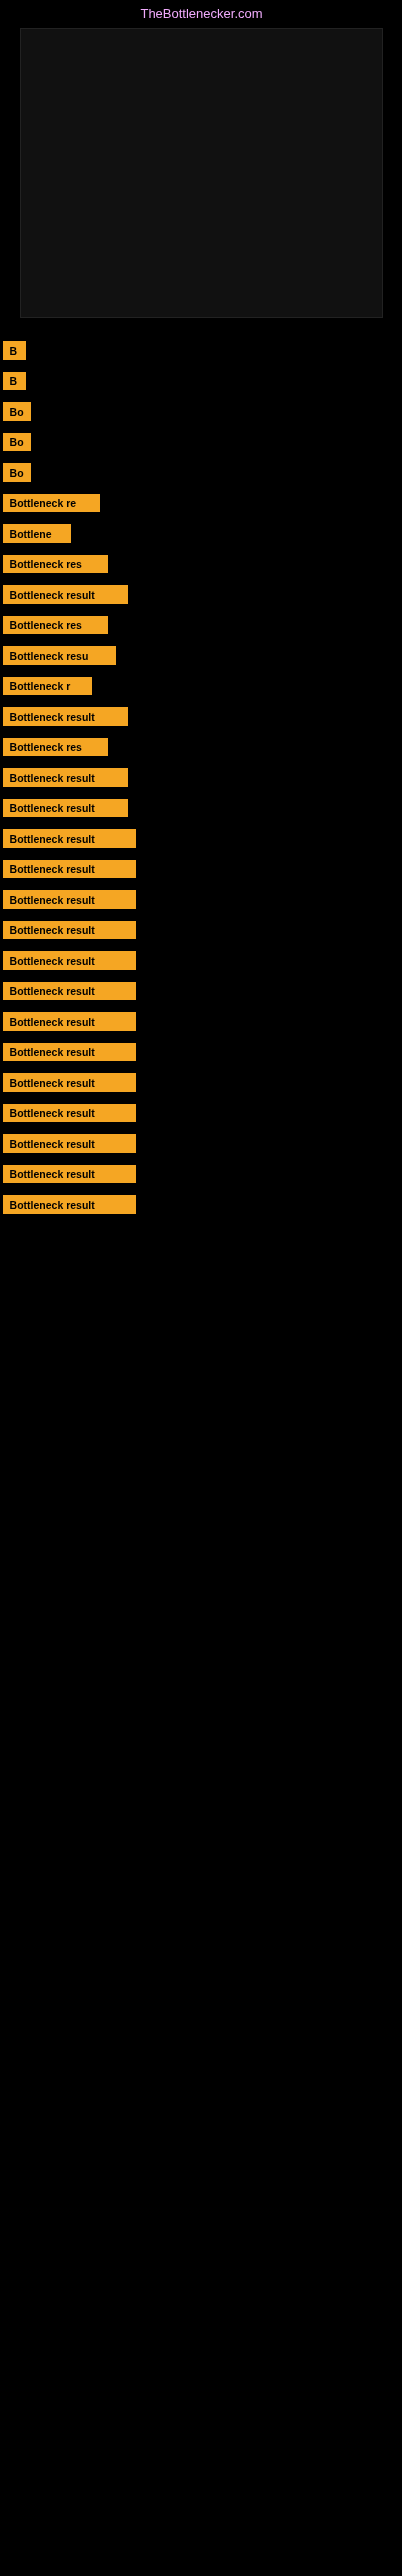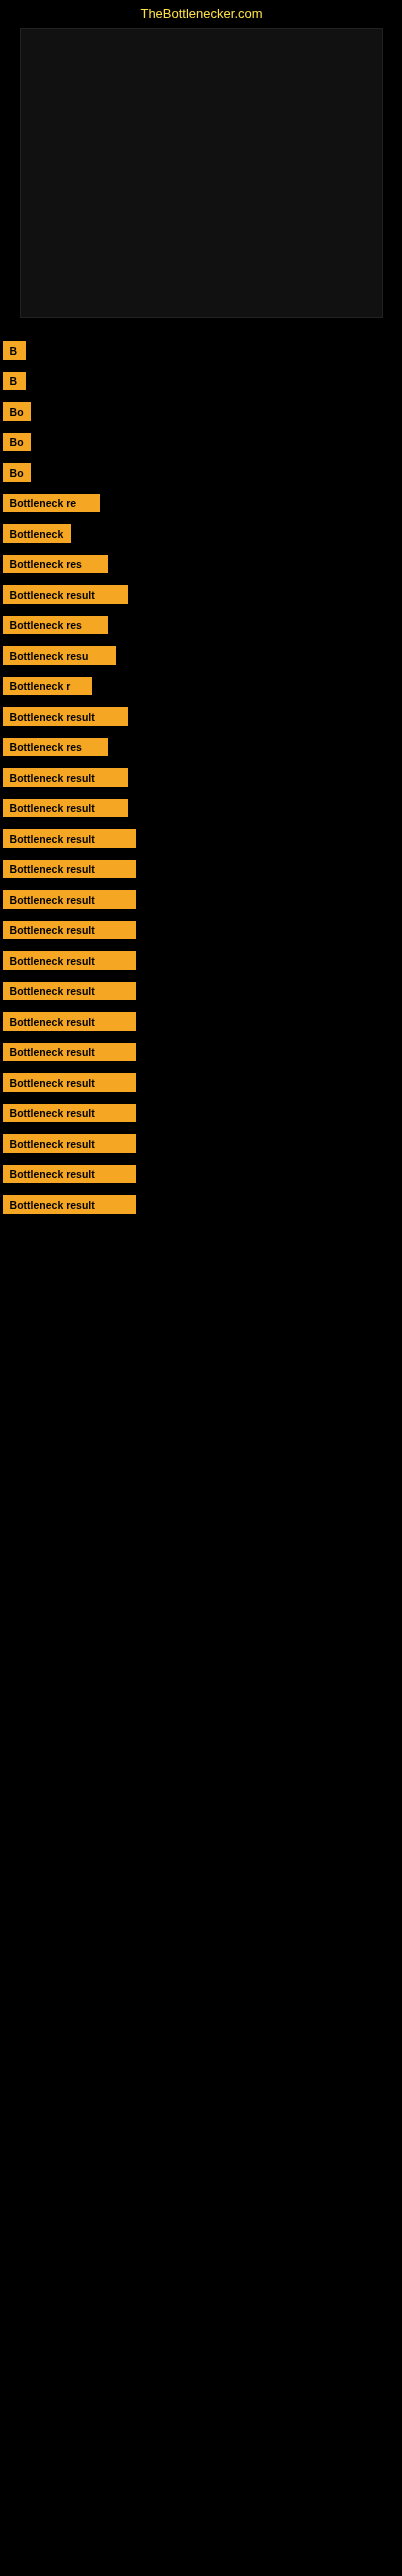--- a/index.html
+++ b/index.html
@@ -8,21 +8,21 @@
       box-sizing: border-box;
     }
     body {
       background-color: #000000;
       width: 403px;
       min-height: 2576px;
       font-family: Arial, sans-serif;
       position: relative;
     }
     .site-title {
-      color: #fde047;
+      color: #f0abfc;
       font-size: 13px;
       text-align: center;
       padding-top: 6.4px;
       padding-bottom: 6.4px;
     }
     .chart-area {
       width: 100%;
       height: 306px;
       background-color: #000000;
       position: relative;
@@ -79,21 +79,21 @@
       <div class="result-row">
         <div class="result-item" style="max-width: 28px; width: 28px;">Bo</div>
       </div>
       <div class="result-row">
         <div class="result-item" style="max-width: 28px; width: 28px;">Bo</div>
       </div>
       <div class="result-row">
         <div class="result-item" style="max-width: 97px; width: 113px;">Bottleneck re</div>
       </div>
       <div class="result-row">
-        <div class="result-item" style="max-width: 68px; width: 68px;">Bottleneck</div>
+        <div class="result-item" style="max-width: 68px; width: 68px;">Bottlene</div>
       </div>
       <div class="result-row">
         <div class="result-item" style="max-width: 105px; width: 105px;">Bottleneck res</div>
       </div>
       <div class="result-row">
         <div class="result-item" style="max-width: 125px; width: 125px;">Bottleneck result</div>
       </div>
       <div class="result-row">
         <div class="result-item" style="max-width: 105px; width: 105px;">Bottleneck res</div>
       </div>

